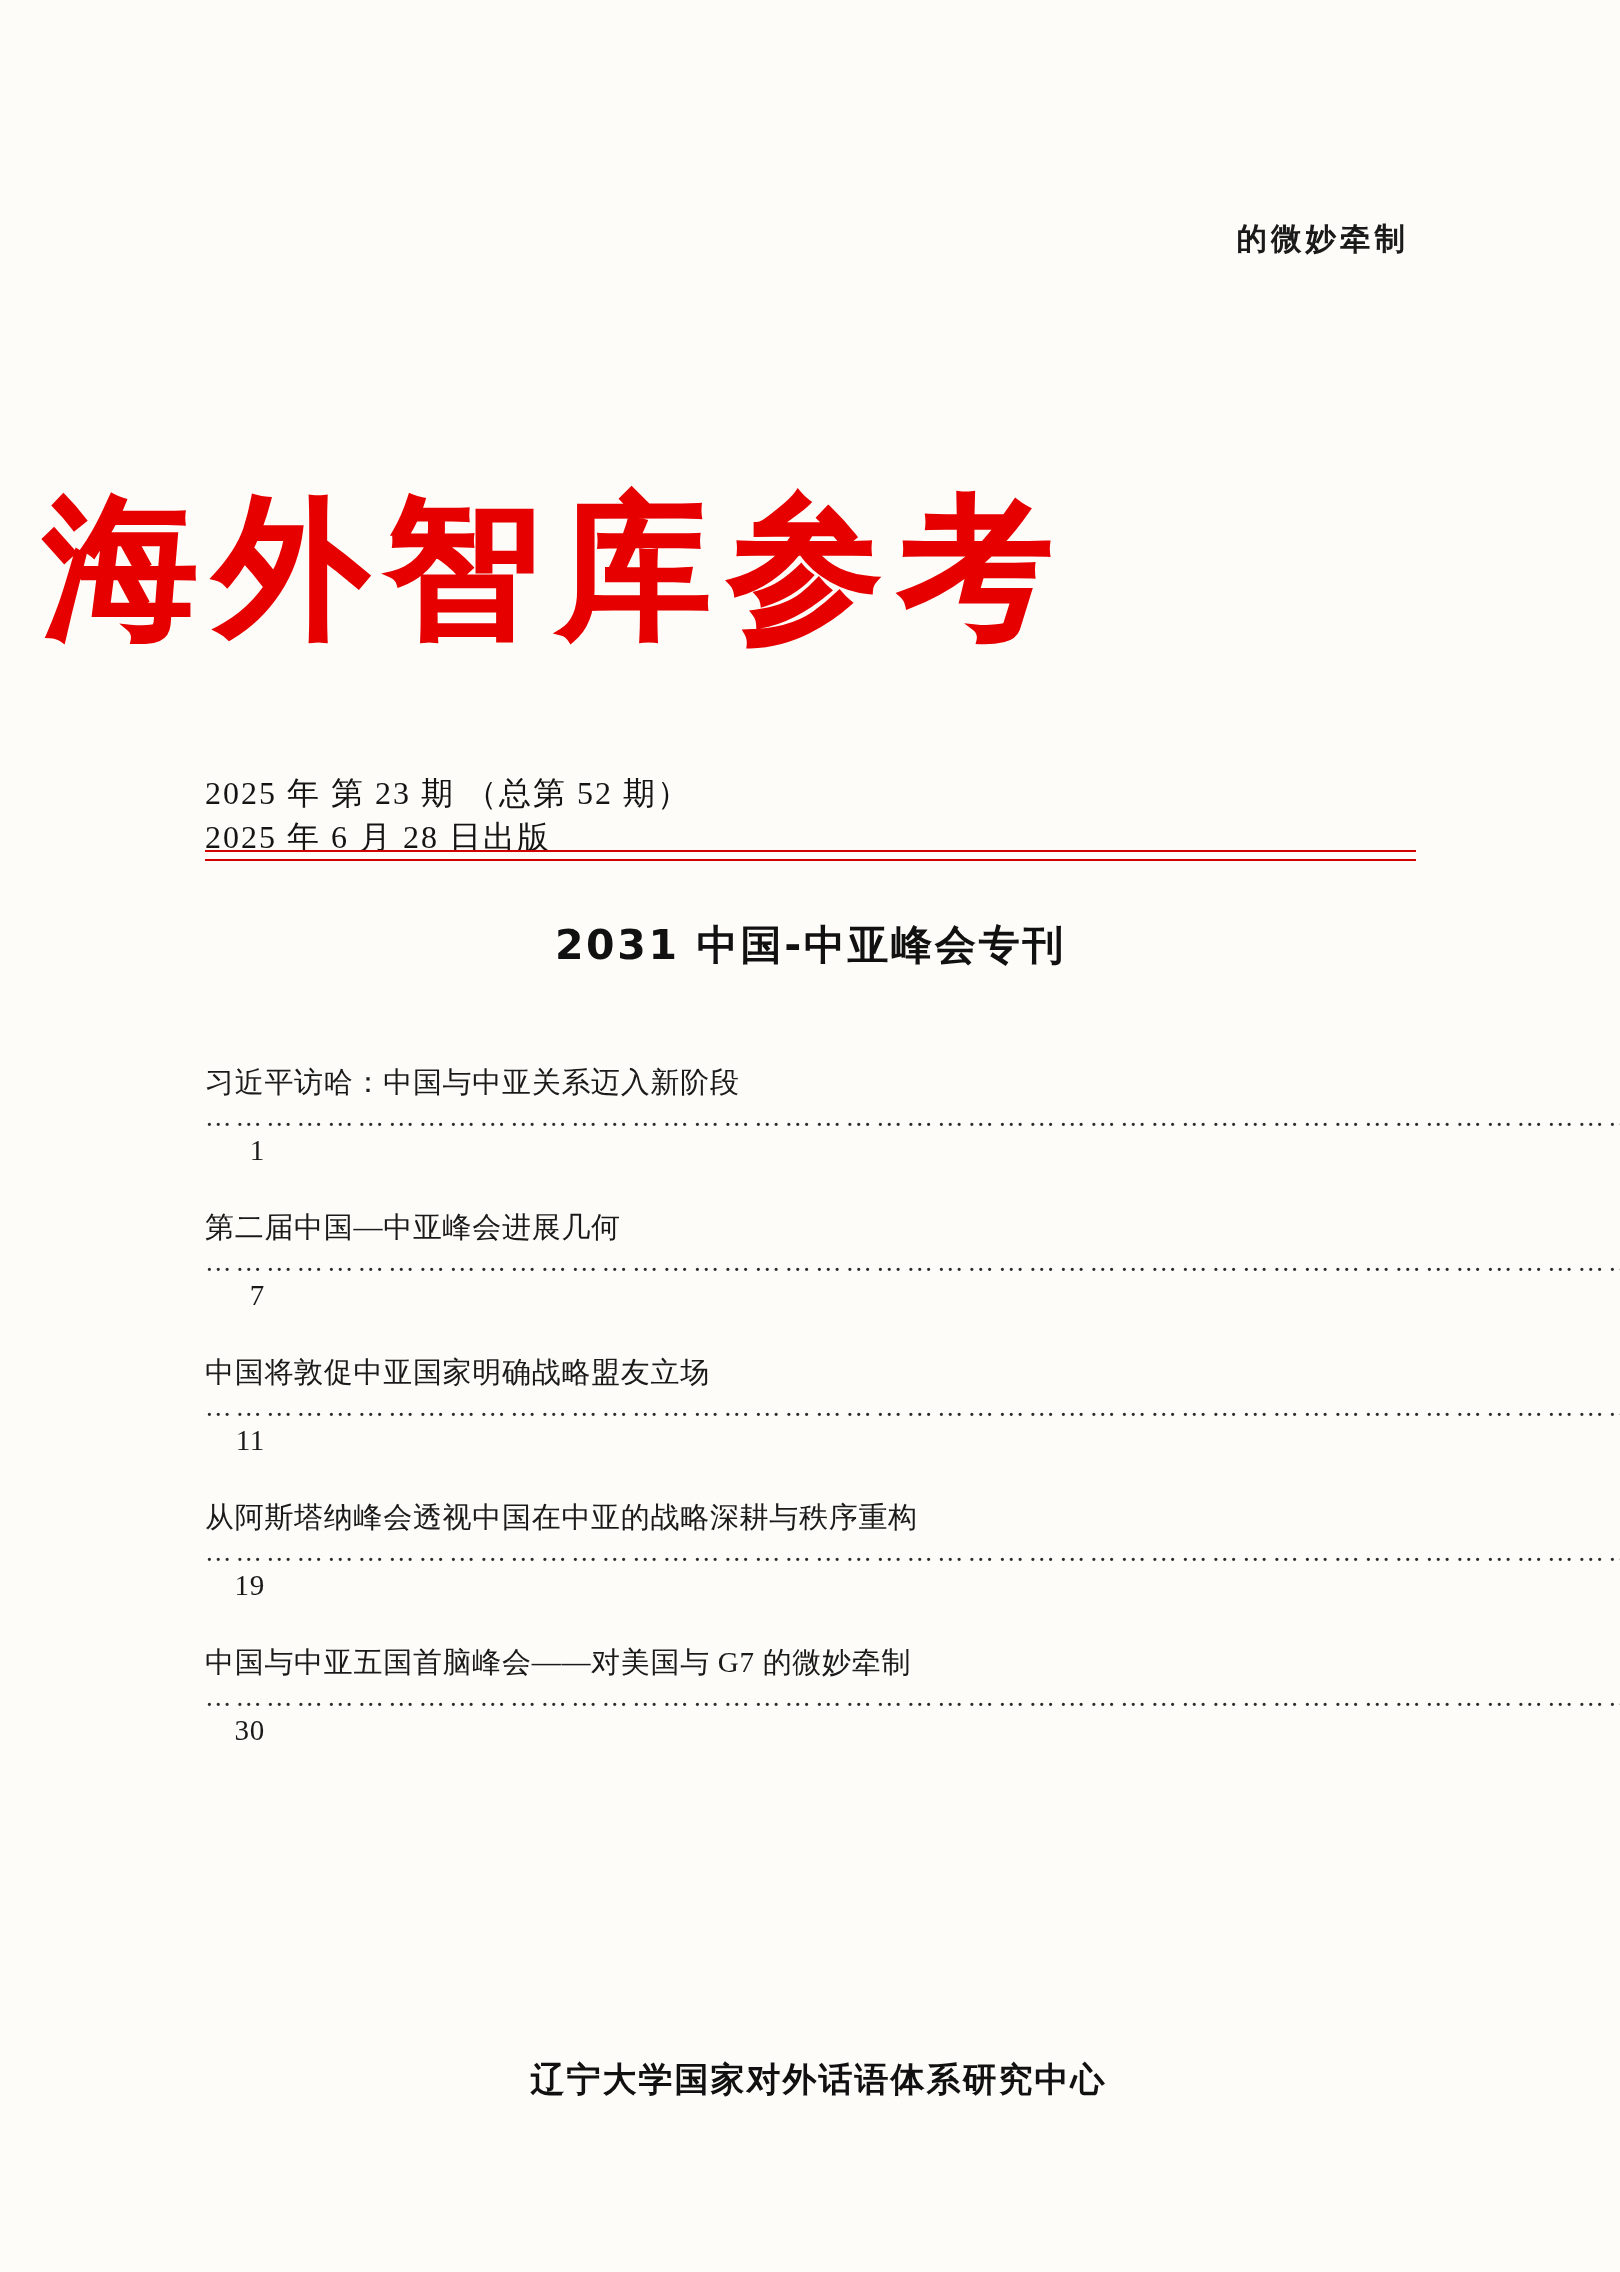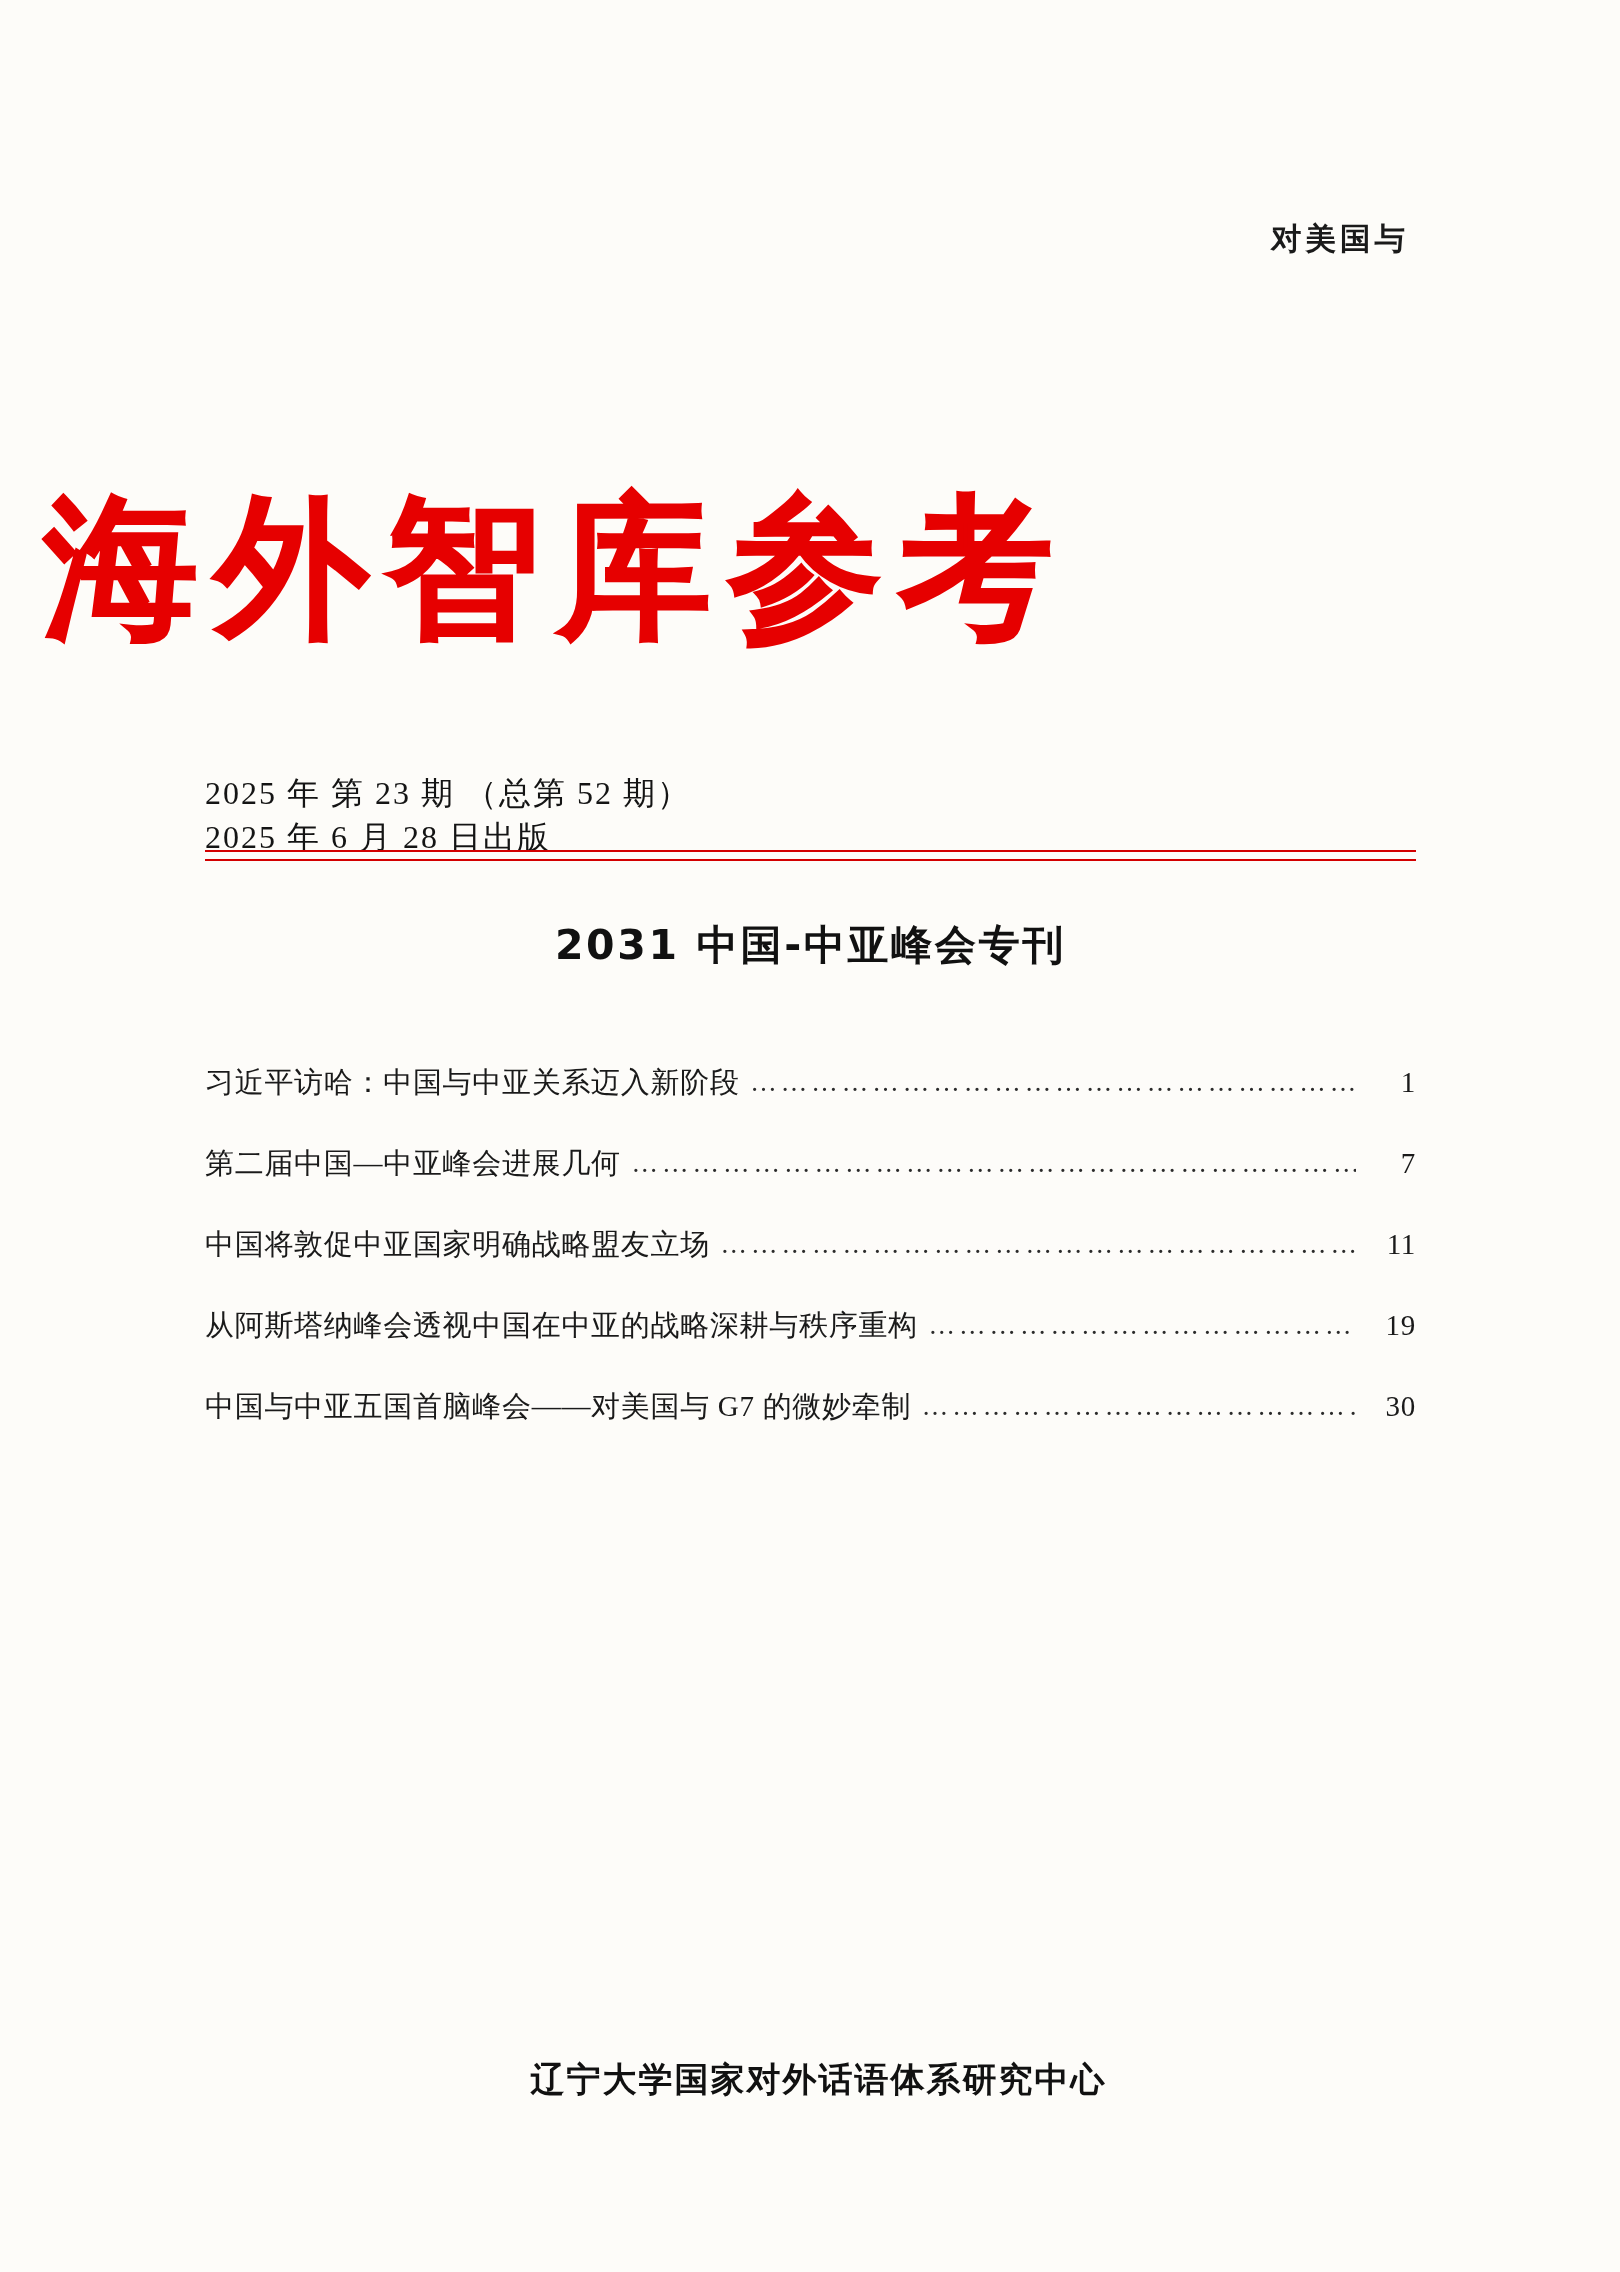--- a/index.html
+++ b/index.html
@@ -101,20 +101,21 @@
   }
   .toc-row {
     display: flex;
     align-items: baseline;
     font-size: 29px;
     color: #1a1a1a;
     letter-spacing: 0.7px;
     margin-bottom: 41px;
     font-family: "Liberation Serif", "DejaVu Serif", serif;
     white-space: nowrap;
+    flex-direction: column;
   }
   .toc-title {
     flex: 0 0 auto;
     padding-right: 10.6px;
   }
   .toc-dots {
     flex: 1 1 auto;
     overflow: hidden;
     white-space: nowrap;
     color: #2a2a2a;
@@ -141,21 +142,21 @@
     letter-spacing: 2px;
     color: #111;
     font-family: "DejaVu Sans", "Liberation Sans", sans-serif;
   }
 </style>
 </head>
 <body>
 
 <div class="page">
 
-  <div class="internal-ref">对美国与</div>
+  <div class="internal-ref">的微妙牵制</div>
 
   <div class="masthead">海外智库参考</div>
 
   <div class="issue-line">
     <div class="issue-left">2025 年  第 23 期  （总第 52 期）</div>
     <div class="issue-right">2025 年 6 月 28 日出版</div>
   </div>
 
   <div class="rule-double"></div>
 

